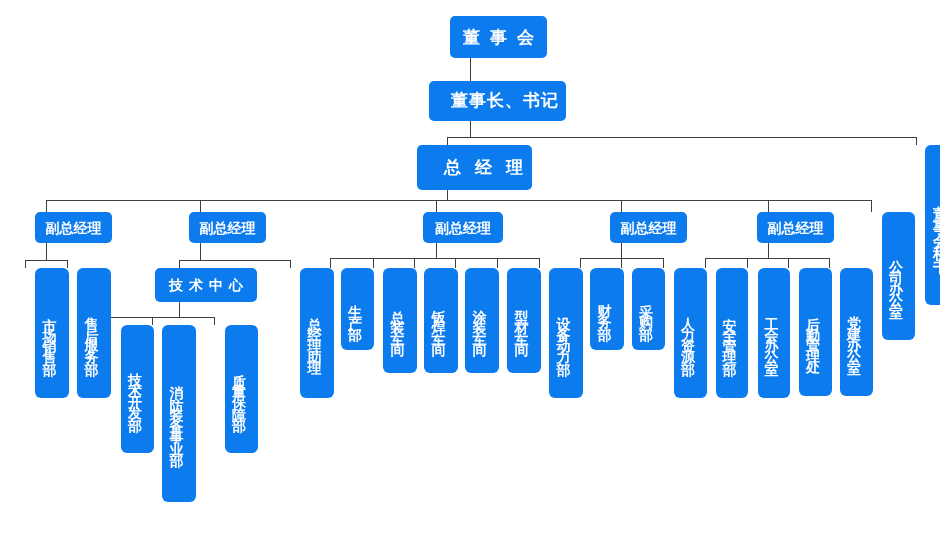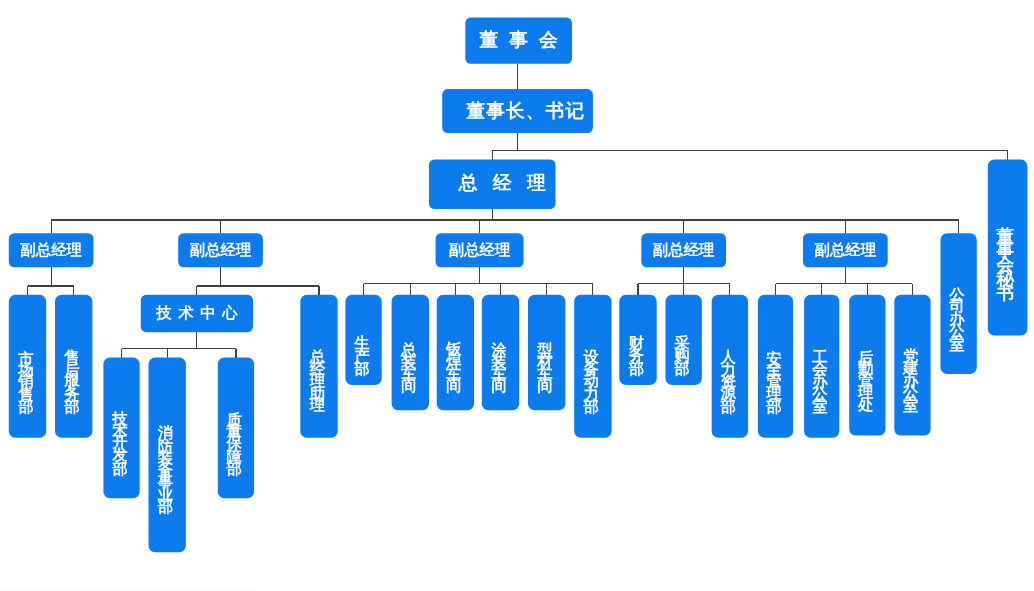--- a/index.html
+++ b/index.html
@@ -35,37 +35,38 @@
     color:var(--node-text);
     font-weight:bold;
     border-radius:5px;
     display:flex;
     align-items:center;
     justify-content:center;
     font-size:14px;
     line-height:1;
     box-sizing:border-box;
     white-space:nowrap;
+    margin-left:27px;
   }
   .node.v{
     writing-mode:vertical-rl;
     text-orientation:upright;
     letter-spacing:11px;
     padding-block-start:4px;
     border-radius:6px;
   }
   .node.v.big{
     font-size:16px;
     letter-spacing:13px;
   }
   .fs17{font-size:17px;}
   .ls10{letter-spacing:10px;padding-left:10px;}
   .ls14{letter-spacing:14px;padding-left:32px;}
   .ls6{letter-spacing:6px;padding-left:6px;}
-  .ls1{letter-spacing:1px;padding-left:15px;}
+  .ls1{letter-spacing:1px;padding-left:15px;font-family:Liberation Mono, monospace;}
 </style>
 </head>
 <body>
 
 <div class="canvas">
 
   <svg class="connector-svg" width="940" height="537">
 
     <path d="M470.5 58 V81"></path>
 

